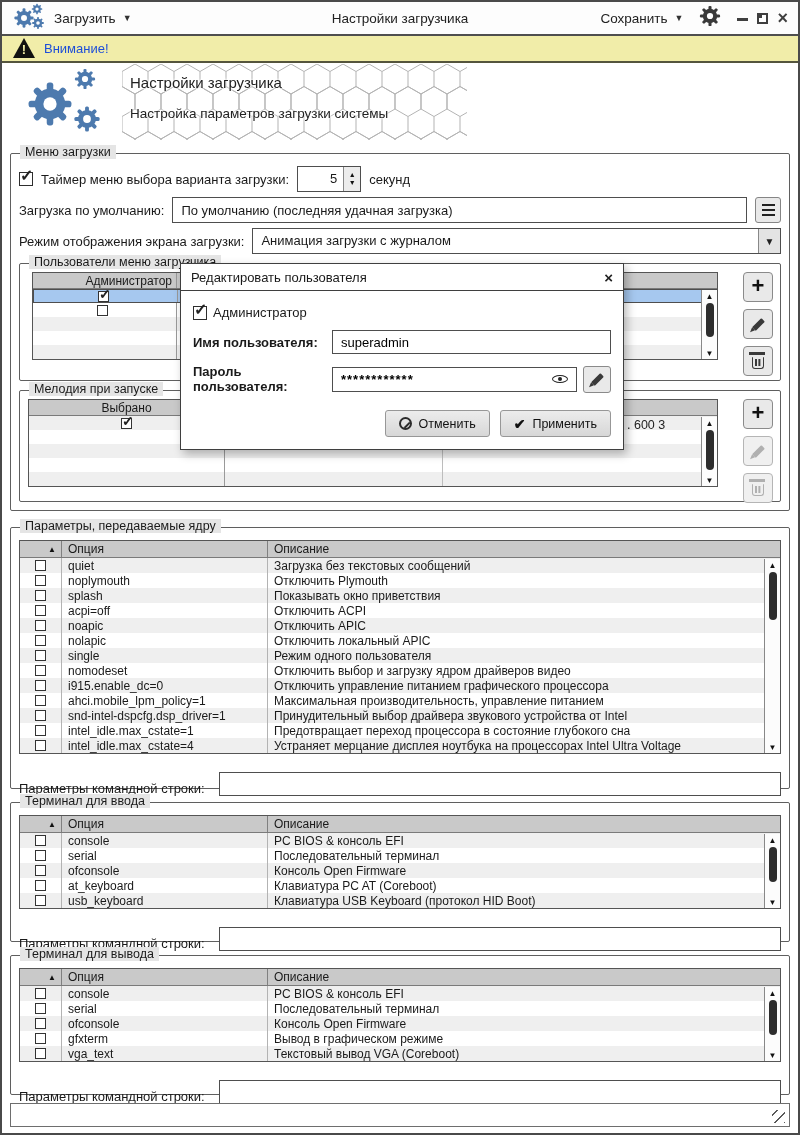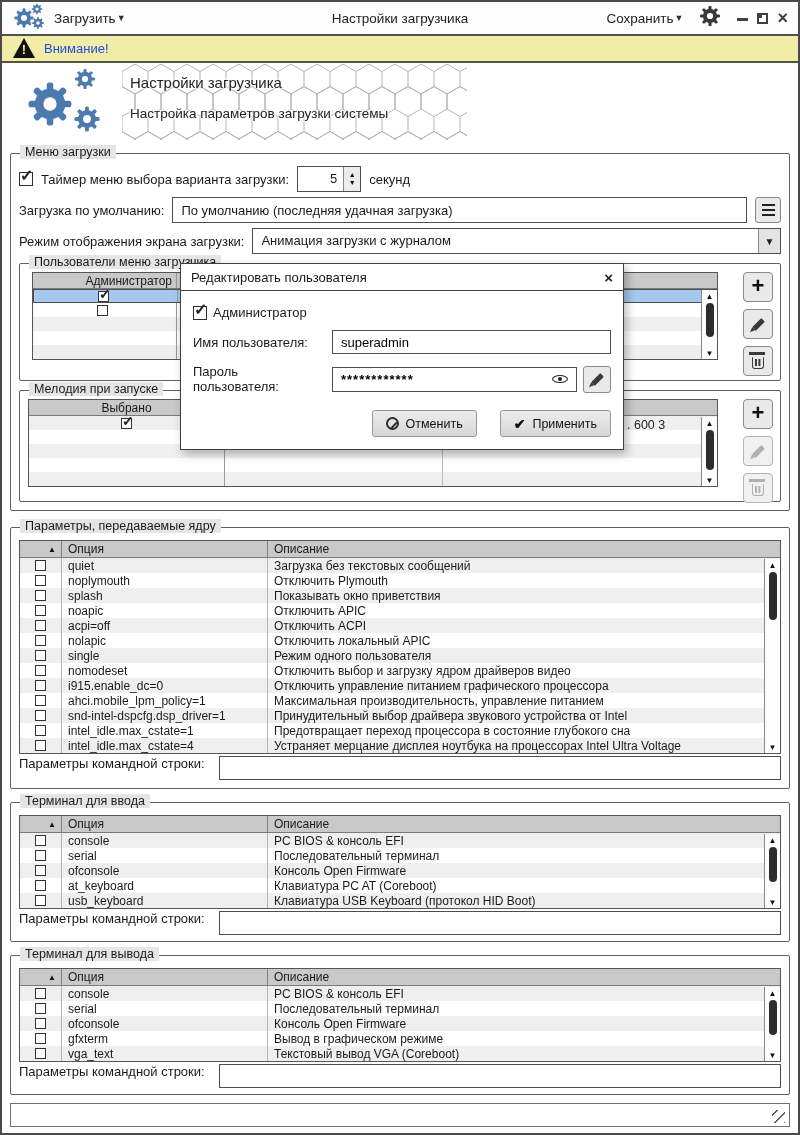--- a/index.html
+++ b/index.html
@@ -4,21 +4,21 @@
 <style>
   * { box-sizing: border-box; margin:0; padding:0; }
   html,body { width:800px; height:1135px; overflow:hidden; background:#888; }
   body { font-family:"Liberation Sans", sans-serif; color:#1a1a1a; }
   .window { width:800px; height:1135px; border:2px solid #4a4a4a; background:#fff; position:relative; }
 
   
   .toolbar { height:34px; display:flex; align-items:center; padding:0 10px; gap:10px;
              border-bottom:2px solid #4f4f4f; background:#fdfdfd; position:relative; }
   .tb-title { position:absolute; left:0; right:0; text-align:center; font-size:13.5px; color:#222; pointer-events:none; }
-  .menu-btn { display:flex; align-items:center; gap:1px; font-size:13.5px; color:#222; cursor:pointer; background:none; border:none; font-family:inherit; }
+  .menu-btn { display:flex; align-items:center; gap:7px; font-size:13.5px; color:#222; cursor:pointer; background:none; border:none; font-family:inherit; }
   .chev { font-size:9px; color:#333; }
   .tb-right { margin-left:auto; display:flex; align-items:center; gap:16px; z-index:2; }
   .winctl { display:flex; align-items:center; gap:9px; }
   .ic-min { width:11px; height:3px; background:#3f3f3f; margin-top:2px; }
   .ic-max { width:11px; height:11px; border:2px solid #3f3f3f; position:relative; background:#fff; }
   .ic-max::before { content:""; position:absolute; left:-2px; top:-2px; width:5px; height:5px; background:#3f3f3f; }
   .ic-close { font-size:18px; line-height:12px; color:#3f3f3f; font-weight:bold; }
 
   
   .warnbar { height:27px; background:#f1eda9; border-bottom:2px solid #55553d; display:flex; align-items:center; gap:8px; padding:0 10px; }
@@ -110,45 +110,45 @@
   .sqb.dis .icon-pencil, .sqb.dis .icon-trash { opacity:.35; }
   .plus { font-size:22px; font-weight:bold; color:#111; line-height:20px; margin-top:-2px; }
 
   .icon-pencil { width:5px; height:13px; background:#3a3a3a; border-radius:1px; transform:rotate(45deg); position:relative; display:inline-block; }
   .icon-pencil::after { content:""; position:absolute; bottom:-5px; left:-0.25px; border-left:2.8px solid transparent; border-right:2.8px solid transparent; border-top:5px solid #3a3a3a; }
   .icon-trash { width:12px; height:12px; border:1.6px solid #3a3a3a; border-top:none; border-radius:1px 1px 3px 3px; position:relative; display:inline-block; margin-top:4px; }
   .icon-trash::after { content:""; position:absolute; top:-4.6px; left:-3.6px; width:15.5px; height:2.2px; background:#3a3a3a; }
   .icon-trash::before { content:""; position:absolute; left:2.2px; top:2px; height:6.5px; width:1.4px; background:#3a3a3a; box-shadow:3.4px 0 0 #3a3a3a; }
 
   
-  .cmdrow { display:flex; align-items:flex-start; margin-top:2px; font-size:13px; }
+  .cmdrow { display:flex; align-items:flex-end; margin-top:18px; font-size:13px; }
   .cmdrow .lbl { width:200px; flex:0 0 auto; }
   .cmdrow input { flex:1; height:24px; border:1.5px solid #4e4e4e; font-family:inherit; font-size:13px; padding:0 6px; }
 
   
   .statusbar { margin-top:8px; height:24px; border:1px solid #6e6e6e; position:relative; background:#fff; }
   .grip { position:absolute; right:4px; bottom:3px; width:13px; height:13px;
       background:repeating-linear-gradient(135deg, transparent 0 3px, #5a5a5a 3px 4.8px, transparent 4.8px 7px); }
 
   
   .dlg { position:absolute; left:178px; top:261px; width:444px; background:#fff; border:1.5px solid #3f3f3f;
          box-shadow:3px 4px 9px rgba(0,0,0,.28); z-index:40; }
   .dlg-tb { height:27px; display:flex; align-items:center; justify-content:space-between; padding:0 10px; border-bottom:1.5px solid #3f3f3f; font-size:13px; }
   .dlg-x { font-size:15px; font-weight:bold; color:#222; cursor:pointer; }
   .dlg-body { padding:10px 12px 12px; }
   .drow { display:flex; align-items:center; margin-top:10px; font-size:13px; gap:6px; }
-  .dlbl { width:133px; flex:0 0 auto; }
+  .dlbl { width:133px; flex:0 0 auto;font-weight:bold; }
   .din { flex:1; height:24px; border:1.5px solid #4e4e4e; font-family:inherit; font-size:13px; padding:0 8px; }
   .pwdwrap { flex:1; height:25px; border:1.5px solid #4e4e4e; display:flex; align-items:center; padding:0 8px; gap:6px; }
   .pwdwrap input { flex:1; border:none; outline:none; font-family:inherit; font-size:13px; font-weight:bold; letter-spacing:1px; }
   .icon-eye { width:16px; height:15px; position:relative; flex:0 0 auto; }
   .icon-eye::before { content:""; position:absolute; left:0; right:0; top:3.5px; bottom:3.5px; border:1.4px solid #222; border-radius:50%; }
   .icon-eye::after { content:""; position:absolute; left:6px; top:5.6px; width:4px; height:4px; border-radius:50%; background:#222; }
   .pbtn { width:28px; height:27px; border:1px solid #8a8a8a; border-radius:3px; background:#e9e9e9; display:flex; align-items:center; justify-content:center; }
-  .dbtns { display:flex; justify-content:flex-end; gap:23px; margin-top:16px; }
+  .dbtns { display:flex; justify-content:flex-end; gap:10px; margin-top:16px; }
   .dbtn { height:27px; padding:0 13px; display:flex; align-items:center; gap:7px; font-size:12.5px; font-family:inherit;
           background:linear-gradient(#ececec,#d7d7d7); border:1px solid #979797; border-radius:3px; cursor:pointer; color:#111; }
   .icon-no { width:13px; height:13px; border:2px solid #2b2b2b; border-radius:50%; position:relative; overflow:hidden; flex:0 0 auto; }
   .icon-no::after { content:""; position:absolute; left:5.2px; top:-3px; width:2.4px; height:19px; background:#2b2b2b; transform:rotate(45deg); }
   .chk { font-size:14px; font-weight:bold; color:#111; }
 </style>
 </head>
 <body>
 
 <svg width="0" height="0" style="position:absolute" aria-hidden="true">
@@ -409,29 +409,29 @@
               <span class="c c1k">
                 <span class="cbx"></span>
               </span>
               <span class="c c2k">splash</span>
               <span class="c c3k">Показывать окно приветствия</span>
             </div>
           <div class="tr">
               <span class="c c1k">
                 <span class="cbx"></span>
               </span>
+              <span class="c c2k">acpi=off</span>
+              <span class="c c3k">Отключить ACPI</span>
+            </div>
+          <div class="tr">
+              <span class="c c1k">
+                <span class="cbx"></span>
+              </span>
               <span class="c c2k">noapic</span>
               <span class="c c3k">Отключить APIC</span>
-            </div>
-          <div class="tr">
-              <span class="c c1k">
-                <span class="cbx"></span>
-              </span>
-              <span class="c c2k">acpi=off</span>
-              <span class="c c3k">Отключить ACPI</span>
             </div>
           <div class="tr">
               <span class="c c1k">
                 <span class="cbx"></span>
               </span>
               <span class="c c2k">nolapic</span>
               <span class="c c3k">Отключить локальный APIC</span>
             </div>
           <div class="tr">
               <span class="c c1k">

